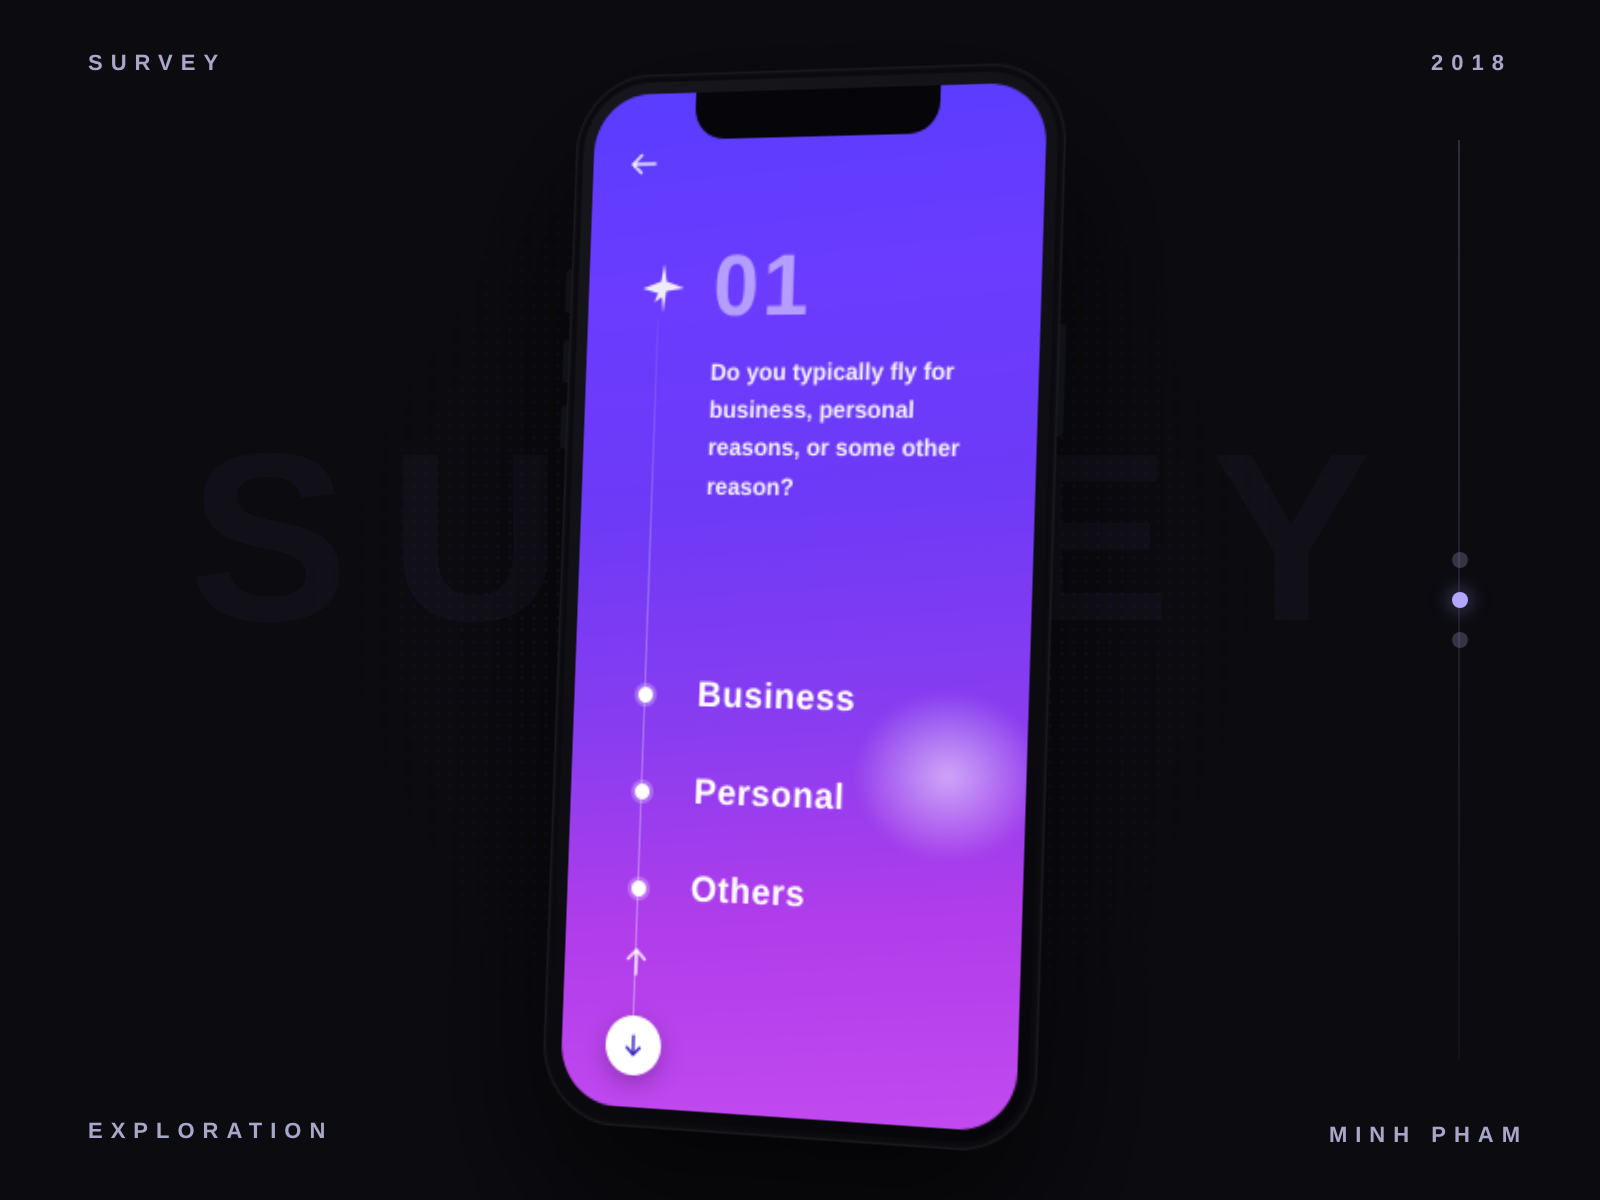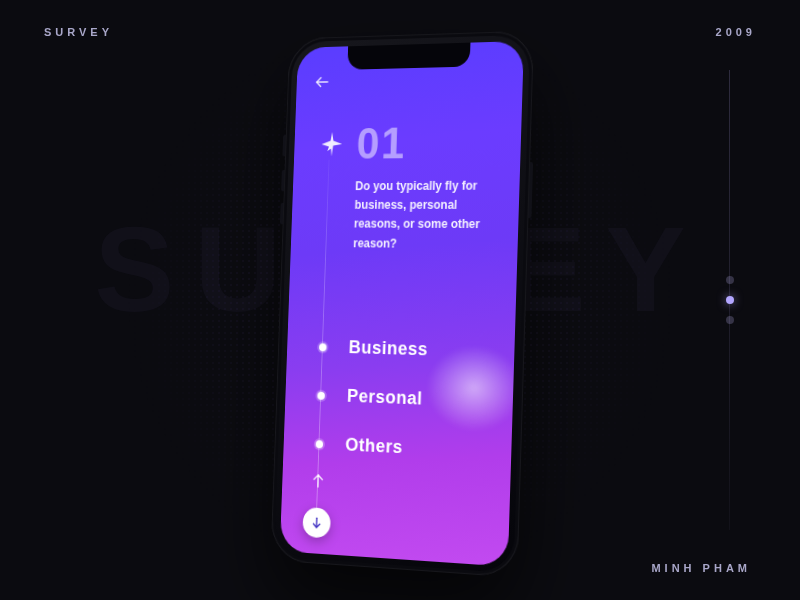--- a/index.html
+++ b/index.html
@@ -38,21 +38,21 @@
   .label {
     position: absolute;
     font-size: 11px;
     letter-spacing: 4px;
     font-weight: 700;
     color: #a9a7c9;
   }
   .label.tl { top: 26px; left: 44px; }
   .label.tr { top: 26px; right: 44px; }
   .label.bl { bottom: 26px; left: 44px; line-height: 1.5; }
-  .label.br { bottom: 26px; right: 49px; }
+  .label.br { bottom: 26px; right: 36px; }
 
   
   .vrule {
     position: absolute;
     right: 70px; top: 70px; bottom: 70px;
     width: 1px;
     background: linear-gradient(to bottom, rgba(150,140,200,0.25), rgba(150,140,200,0.05));
   }
   .dots {
     position: absolute;
@@ -224,22 +224,23 @@
 
 </style>
 </head>
 <body>
 
 <div class="halftone"></div>
 
 <div class="watermark">SURVEY</div>
 
 <div class="label tl">SURVEY</div>
-<div class="label tr">2009</div>
+<div class="label tr">2018</div>
 <div class="label bl">
+  <div class="line2">EXPLORATION</div>
 </div>
 <div class="label br">MINH PHAM</div>
 
 <div class="vrule"></div>
 <div class="dots">
   <div class="dot"></div>
   <div class="dot active"></div>
   <div class="dot"></div>
 </div>
 

